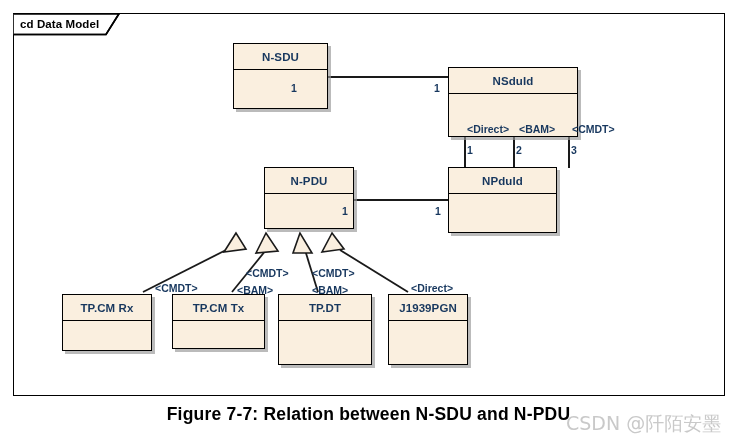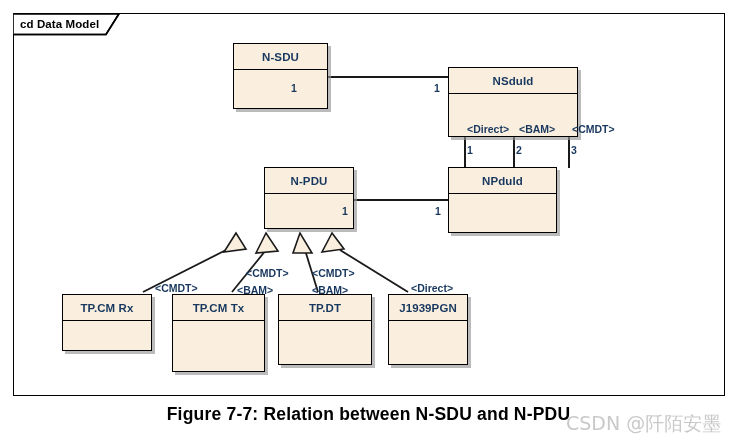--- a/index.html
+++ b/index.html
@@ -130,21 +130,21 @@
   <div class="cls" style="left:448px;top:167px;width:109px;height:66px;">
     <div class="hdr">NPduId</div>
     <div class="body"></div>
   </div>
 
   <div class="cls" style="left:62px;top:294px;width:90px;height:57px;">
     <div class="hdr">TP.CM Rx</div>
     <div class="body"></div>
   </div>
 
-  <div class="cls" style="left:172px;top:294px;width:93px;height:78px;">
+  <div class="cls" style="left:172px;top:294px;width:93px;height:55px;">
     <div class="hdr">TP.CM Tx</div>
     <div class="body"></div>
   </div>
 
   <div class="cls" style="left:278px;top:294px;width:94px;height:71px;">
     <div class="hdr">TP.DT</div>
     <div class="body"></div>
   </div>
 
   <div class="cls" style="left:388px;top:294px;width:80px;height:71px;">

